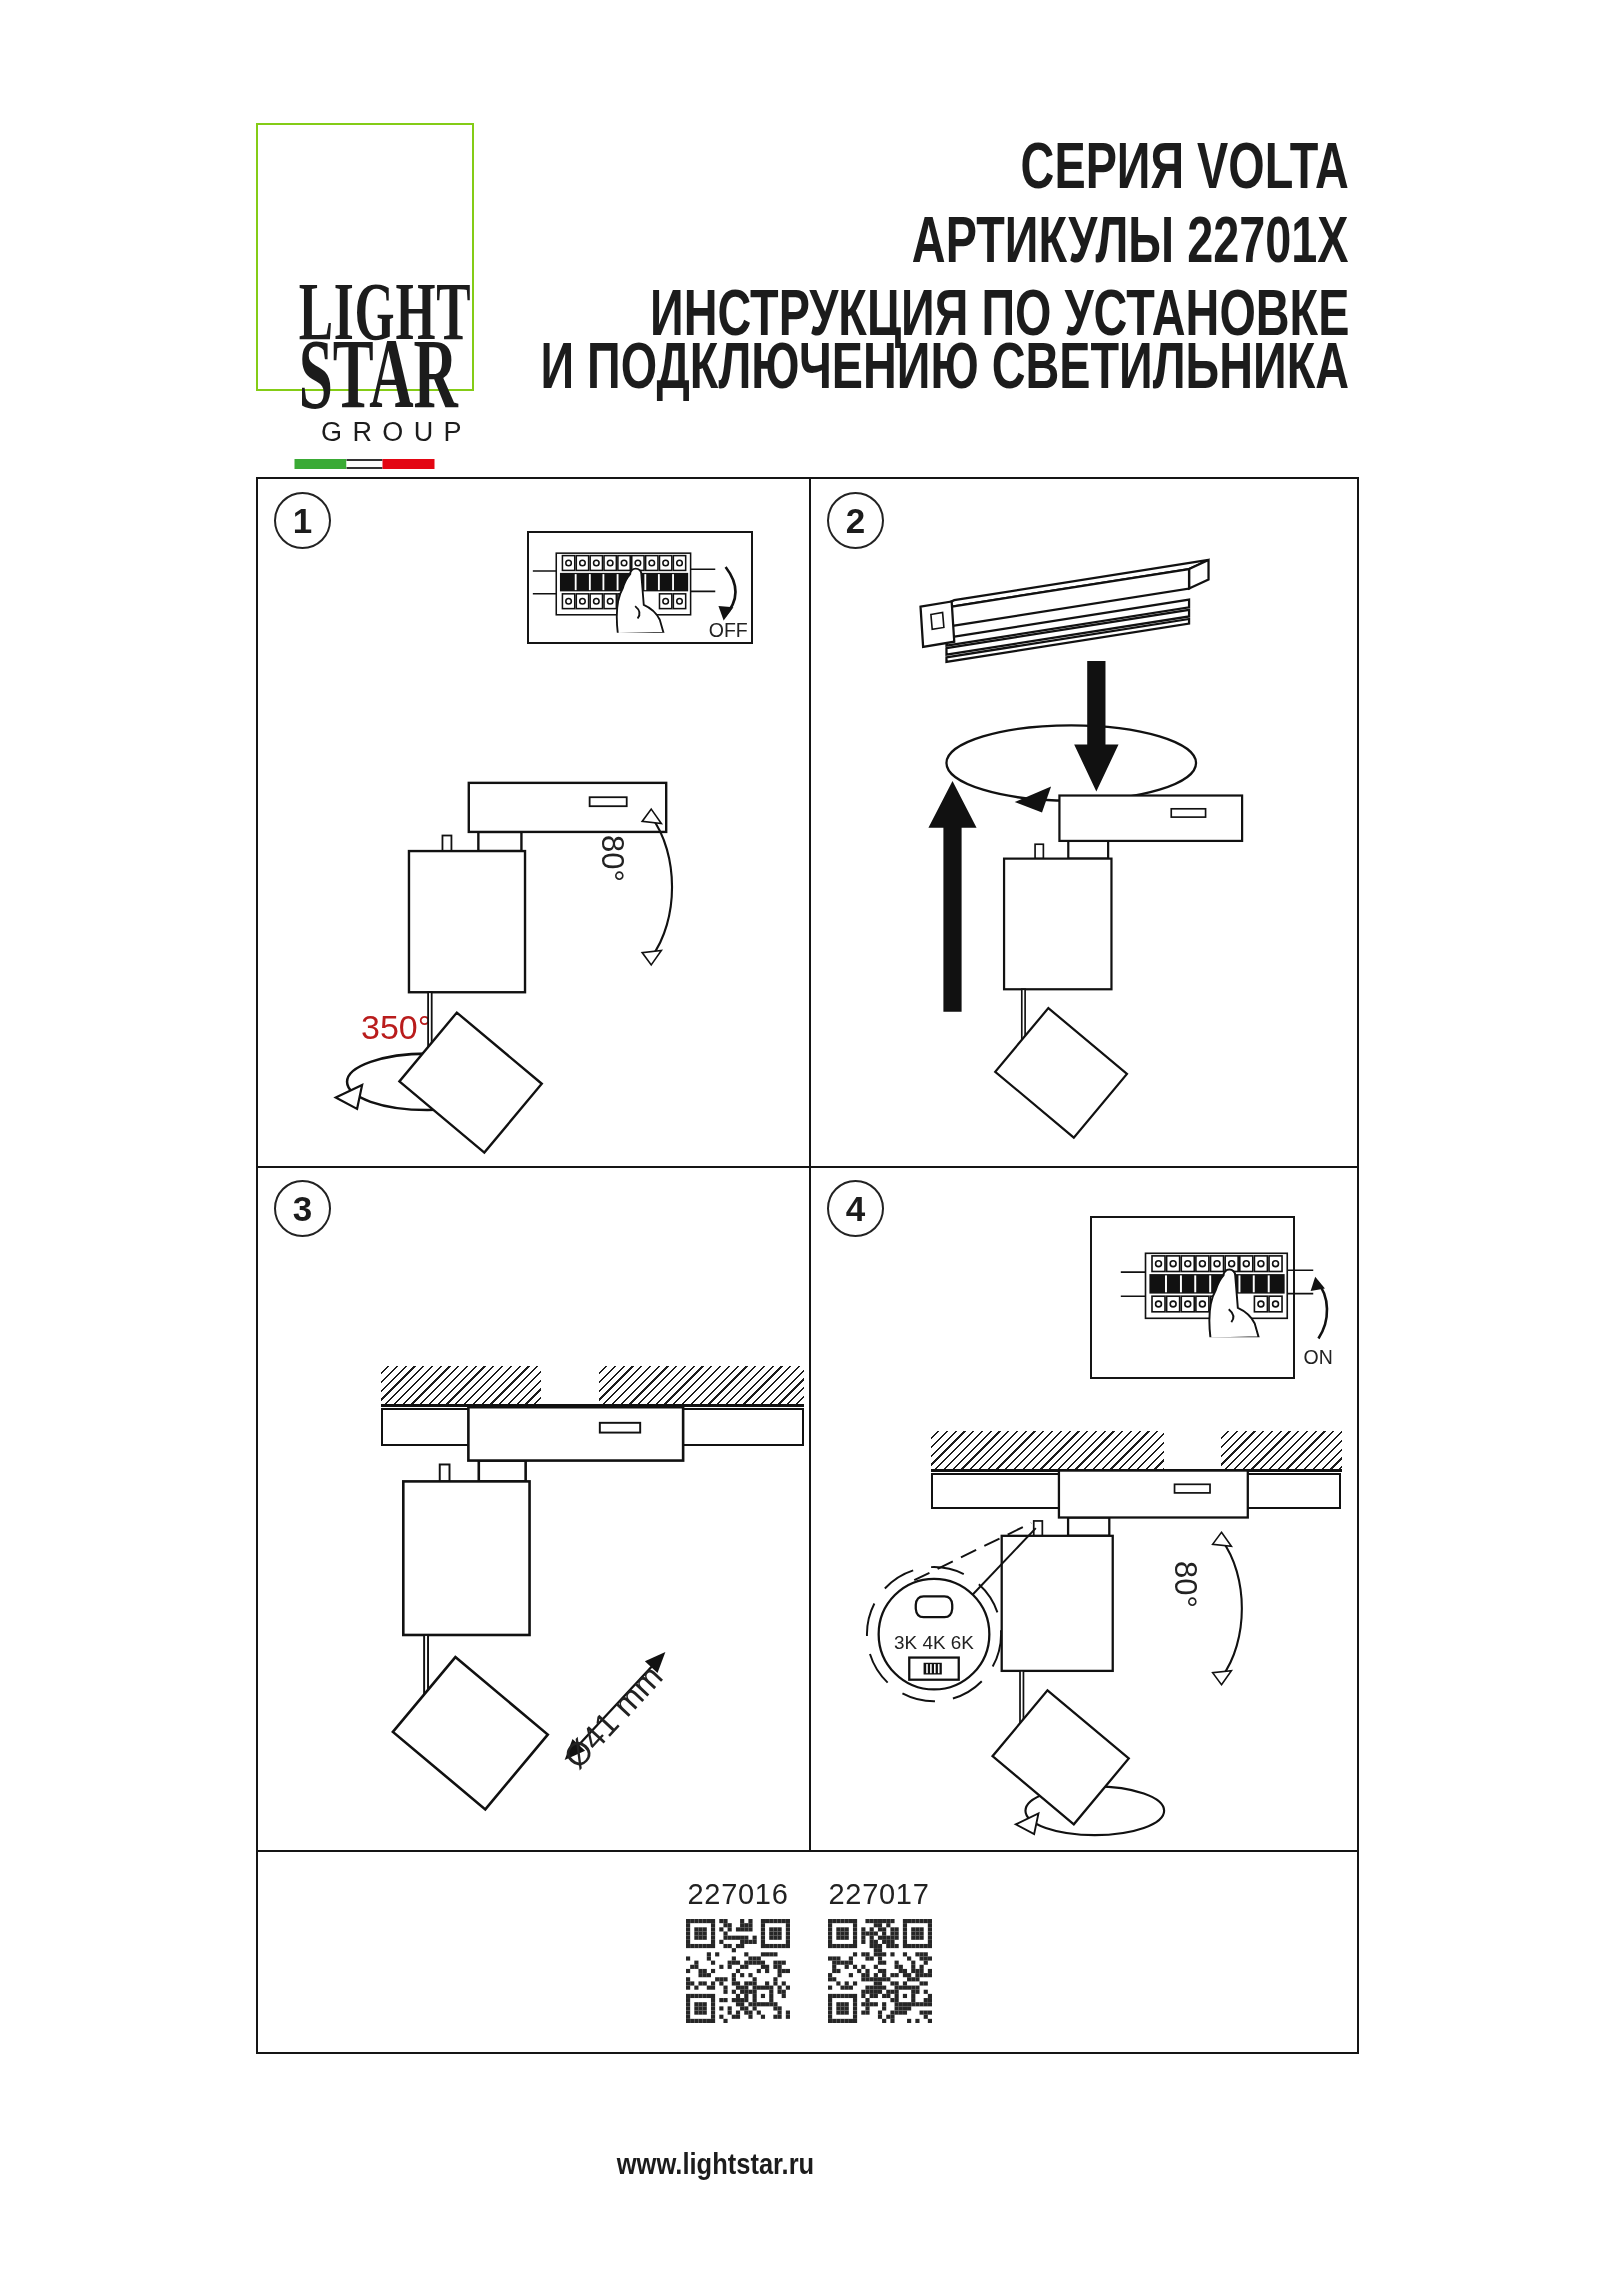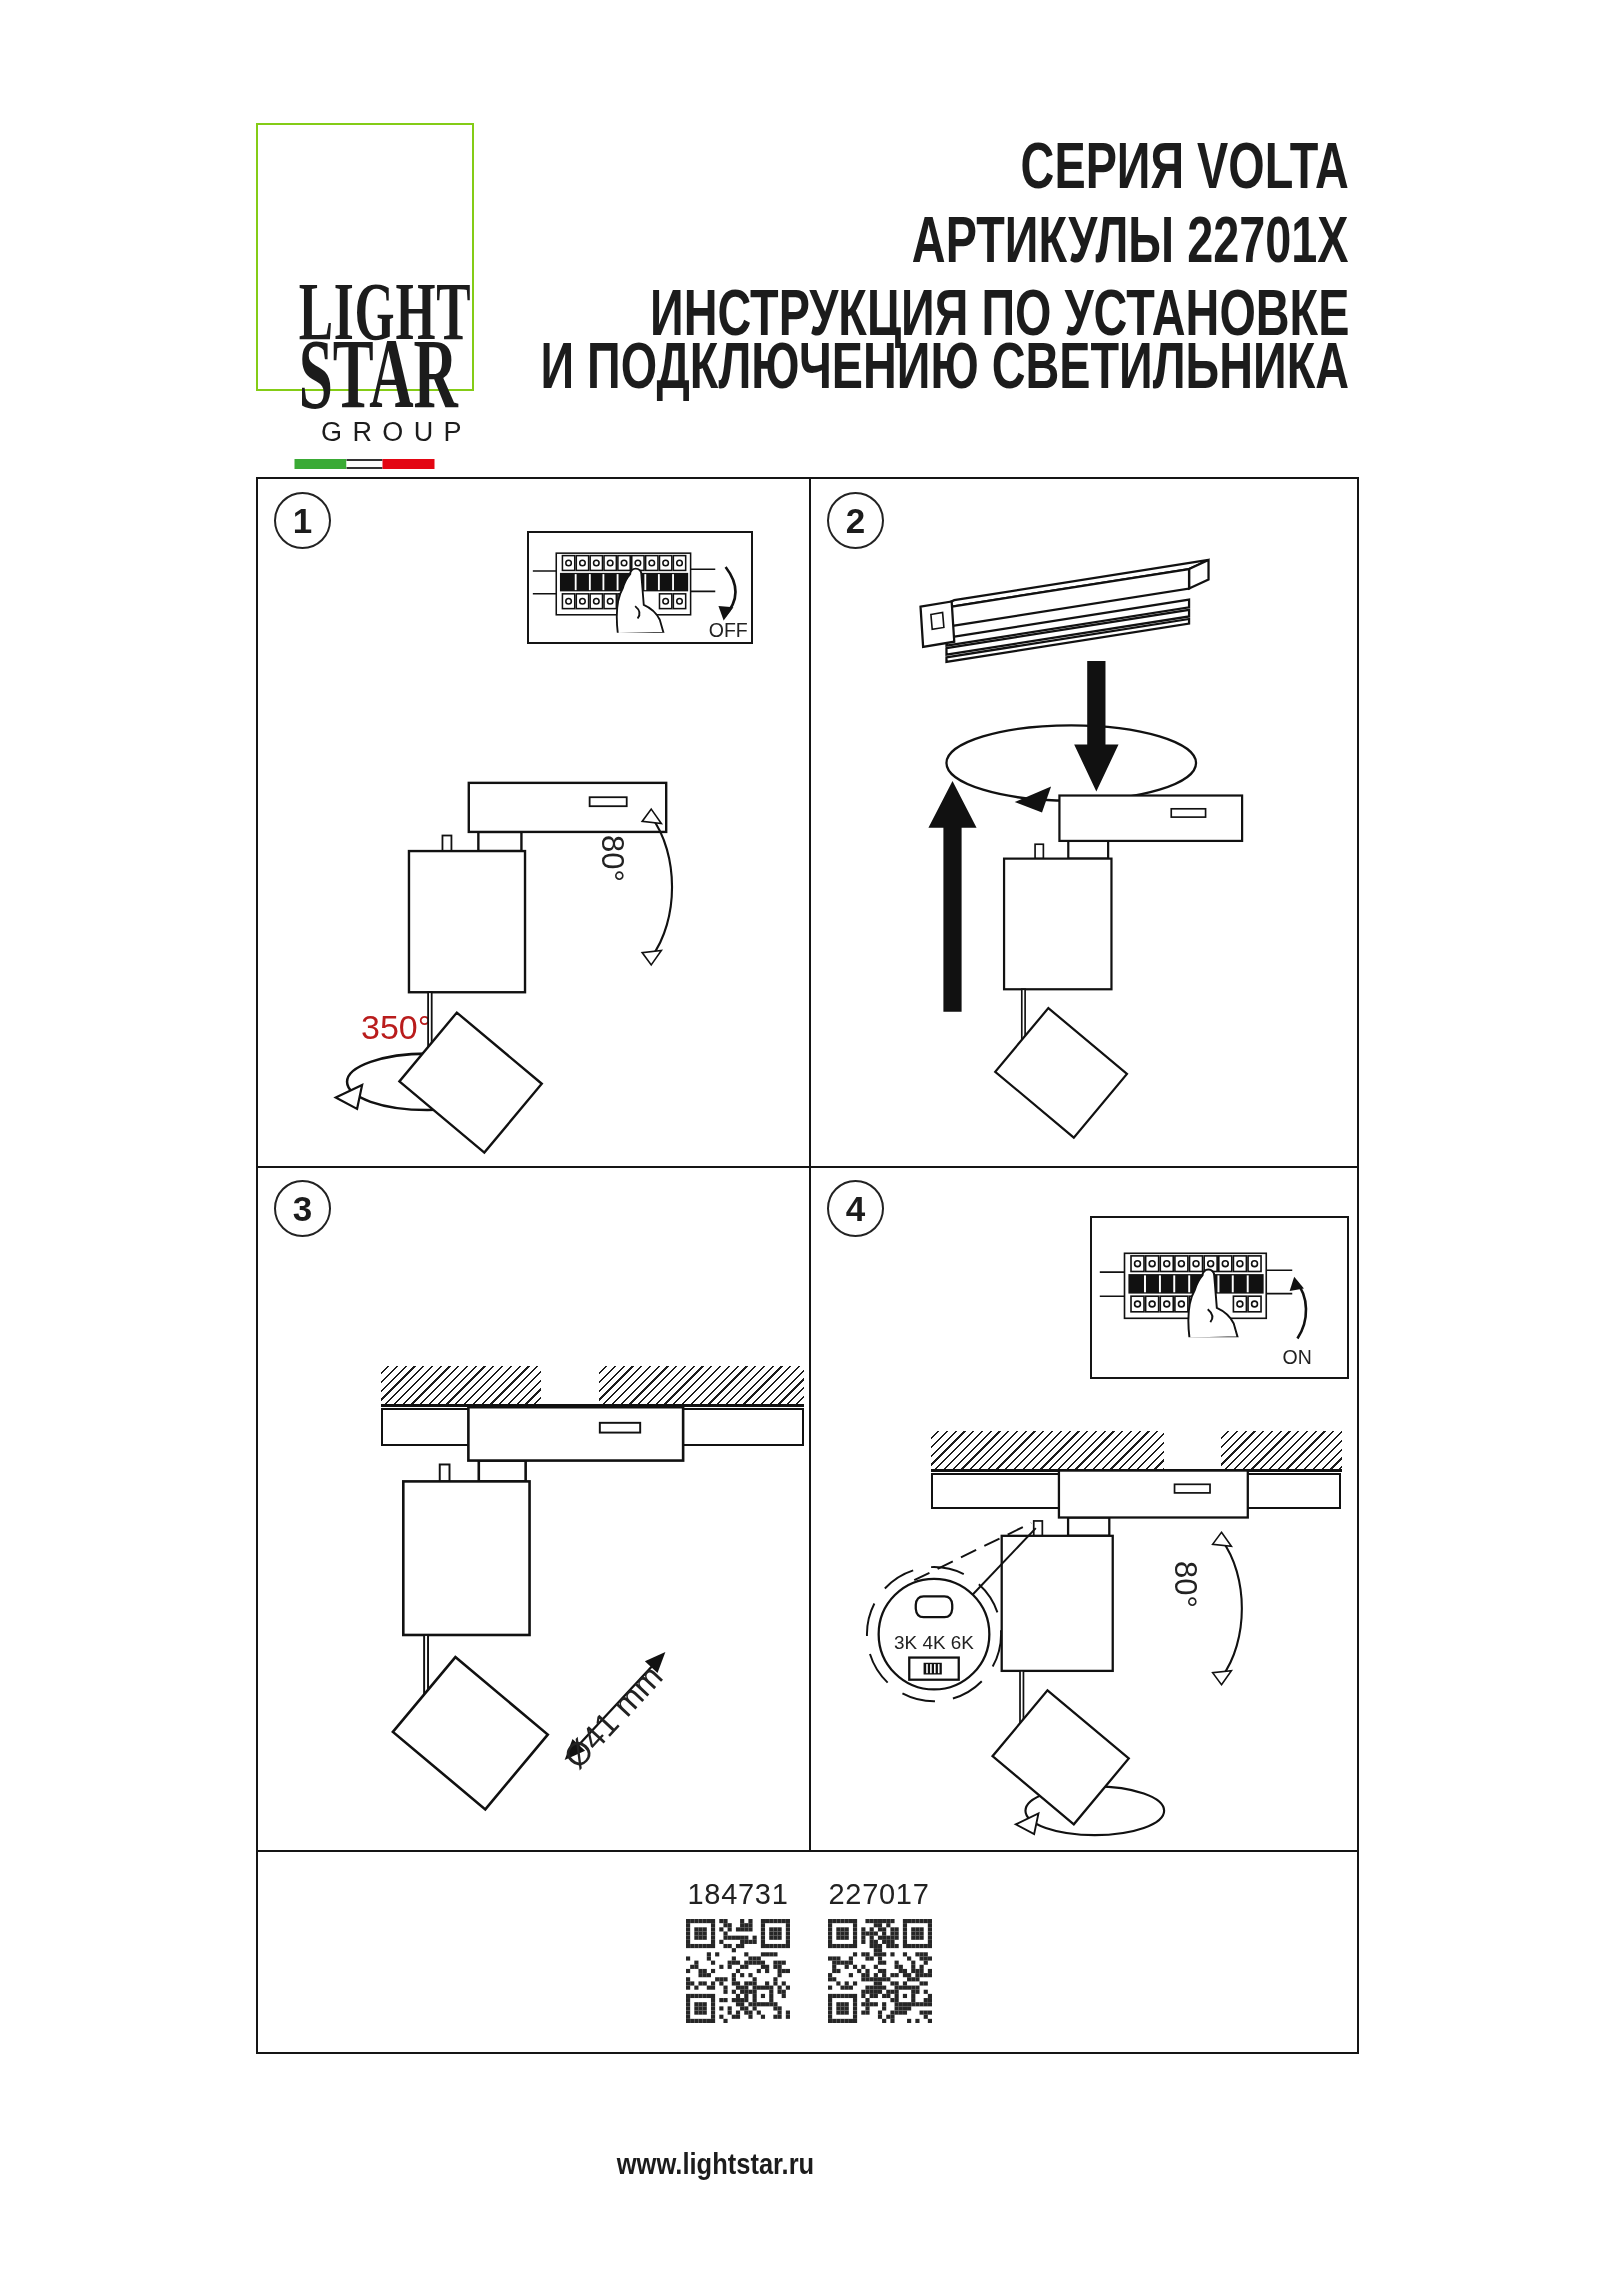--- a/index.html
+++ b/index.html
@@ -242,21 +242,21 @@
 
   <svg class="abs" style="left:540px;top:1693px;transform:rotate(-47deg);" width="150" height="26" viewBox="0 0 260 40">
       <use href="#dimarrow"></use>
     </svg>
   <div class="abs dim-label" style="left:550px;top:1698px;">Ø41 mm</div>
 
   <div class="abs badge" style="left:827px;top:1180px;">
       <span>4</span>
     </div>
 
-  <div class="abs inset" style="left:1090px;top:1216px;width:259px;height:163px;">
+  <div class="abs inset" style="left:1090px;top:1216px;width:205px;height:163px;padding-left:21px;">
     <svg width="223" height="159" viewBox="0 0 343 244">
       <use href="#breakers" x="10" y="28" width="300" height="155"></use>
       <path d="M316,185 C334,158 334,120 313,97" stroke="#111" stroke-width="4" fill="none"></path>
       <polygon points="311,90 326,108 304,112" fill="#111"></polygon>
       <text x="338" y="225" text-anchor="end" font-size="30" fill="#222">ON</text>
     </svg>
   </div>
 
   <div class="abs hatch" style="left:931px;top:1431px;width:233px;height:39px;"></div>
   <div class="abs hatch" style="left:1221px;top:1431px;width:121px;height:39px;"></div>
@@ -288,21 +288,21 @@
       <rect x="109" y="166" width="2.5" height="14" fill="#fff"></rect>
     <rect x="115" y="166" width="2.5" height="14" fill="#fff"></rect>
       <rect x="121" y="166" width="2.5" height="14" fill="#fff"></rect>
   </svg>
 
   <div class="abs angle rot90" style="left:1203px;top:1561px;">80°</div>
   <svg class="abs" style="left:1210px;top:1527px;" width="47" height="163" viewBox="0 0 90 300">
       <use href="#tiltarc"></use>
     </svg>
 
-  <div class="abs qr-label" style="left:673px;top:1878px;width:130px;">184731</div>
+  <div class="abs qr-label" style="left:673px;top:1878px;width:130px;">227016</div>
   <div class="abs qr-label" style="left:814px;top:1878px;width:130px;">227017</div>
   <svg class="abs qr" style="left:686px;top:1919px;" width="104" height="104" viewBox="0 0 160 160">
       <rect x="51.2" y="0.0" width="6.4" height="6.4" fill="#262626"></rect>
       <rect x="57.6" y="0.0" width="6.4" height="6.4" fill="#262626"></rect>
       <rect x="83.2" y="0.0" width="6.4" height="6.4" fill="#262626"></rect>
       <rect x="96.0" y="0.0" width="6.4" height="6.4" fill="#262626"></rect>
       <rect x="57.6" y="6.4" width="6.4" height="6.4" fill="#262626"></rect>
       <rect x="64.0" y="6.4" width="6.4" height="6.4" fill="#262626"></rect>
       <rect x="83.2" y="6.4" width="6.4" height="6.4" fill="#262626"></rect>
       <rect x="89.6" y="6.4" width="6.4" height="6.4" fill="#262626"></rect>

